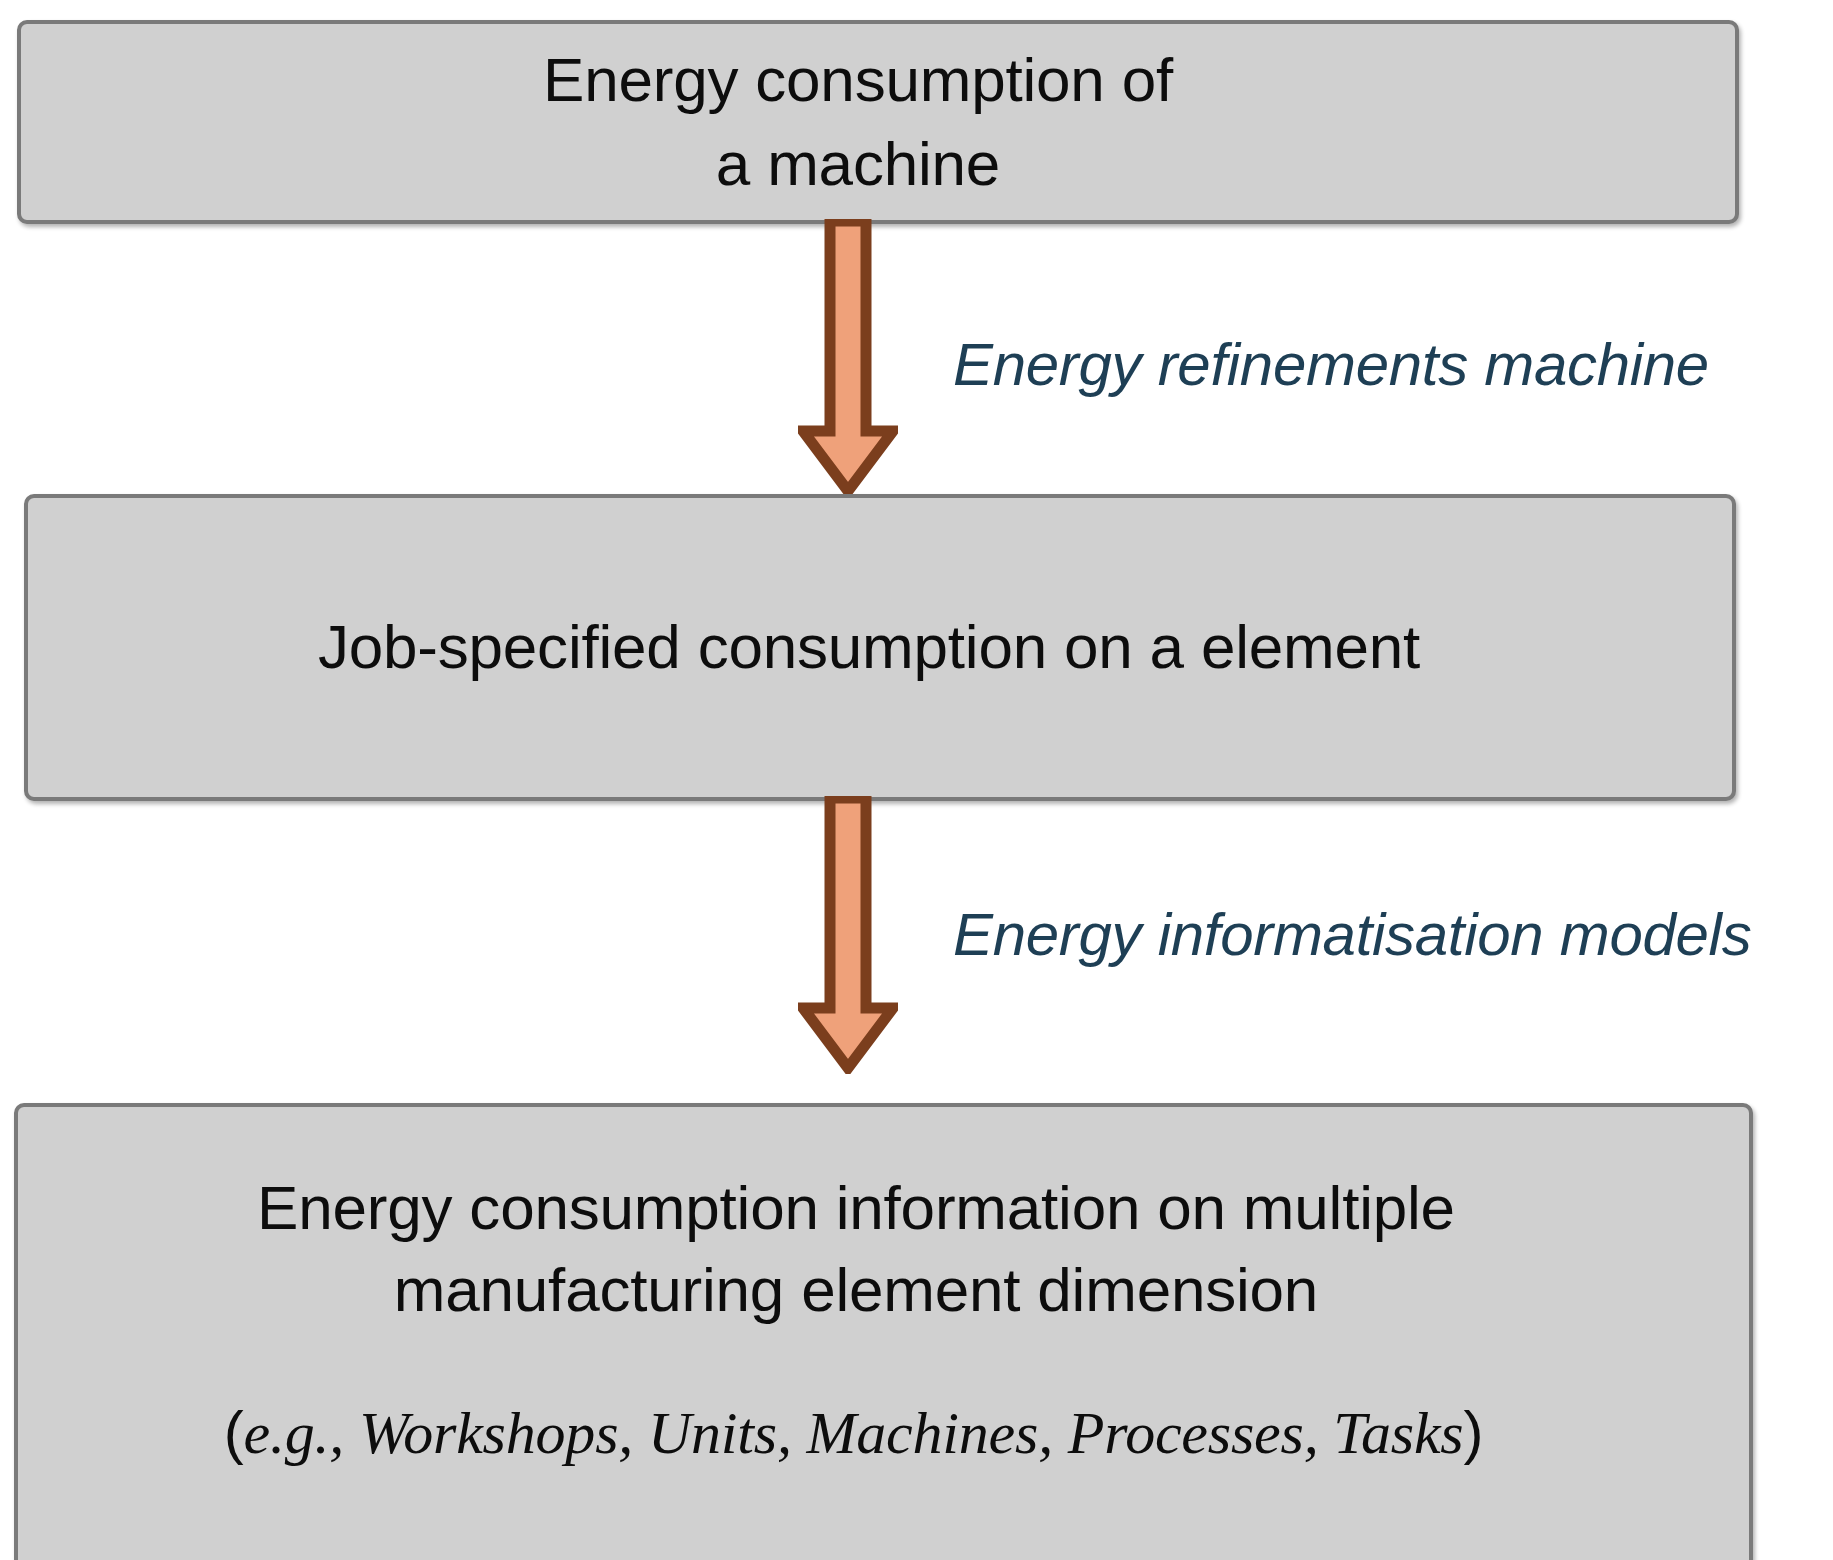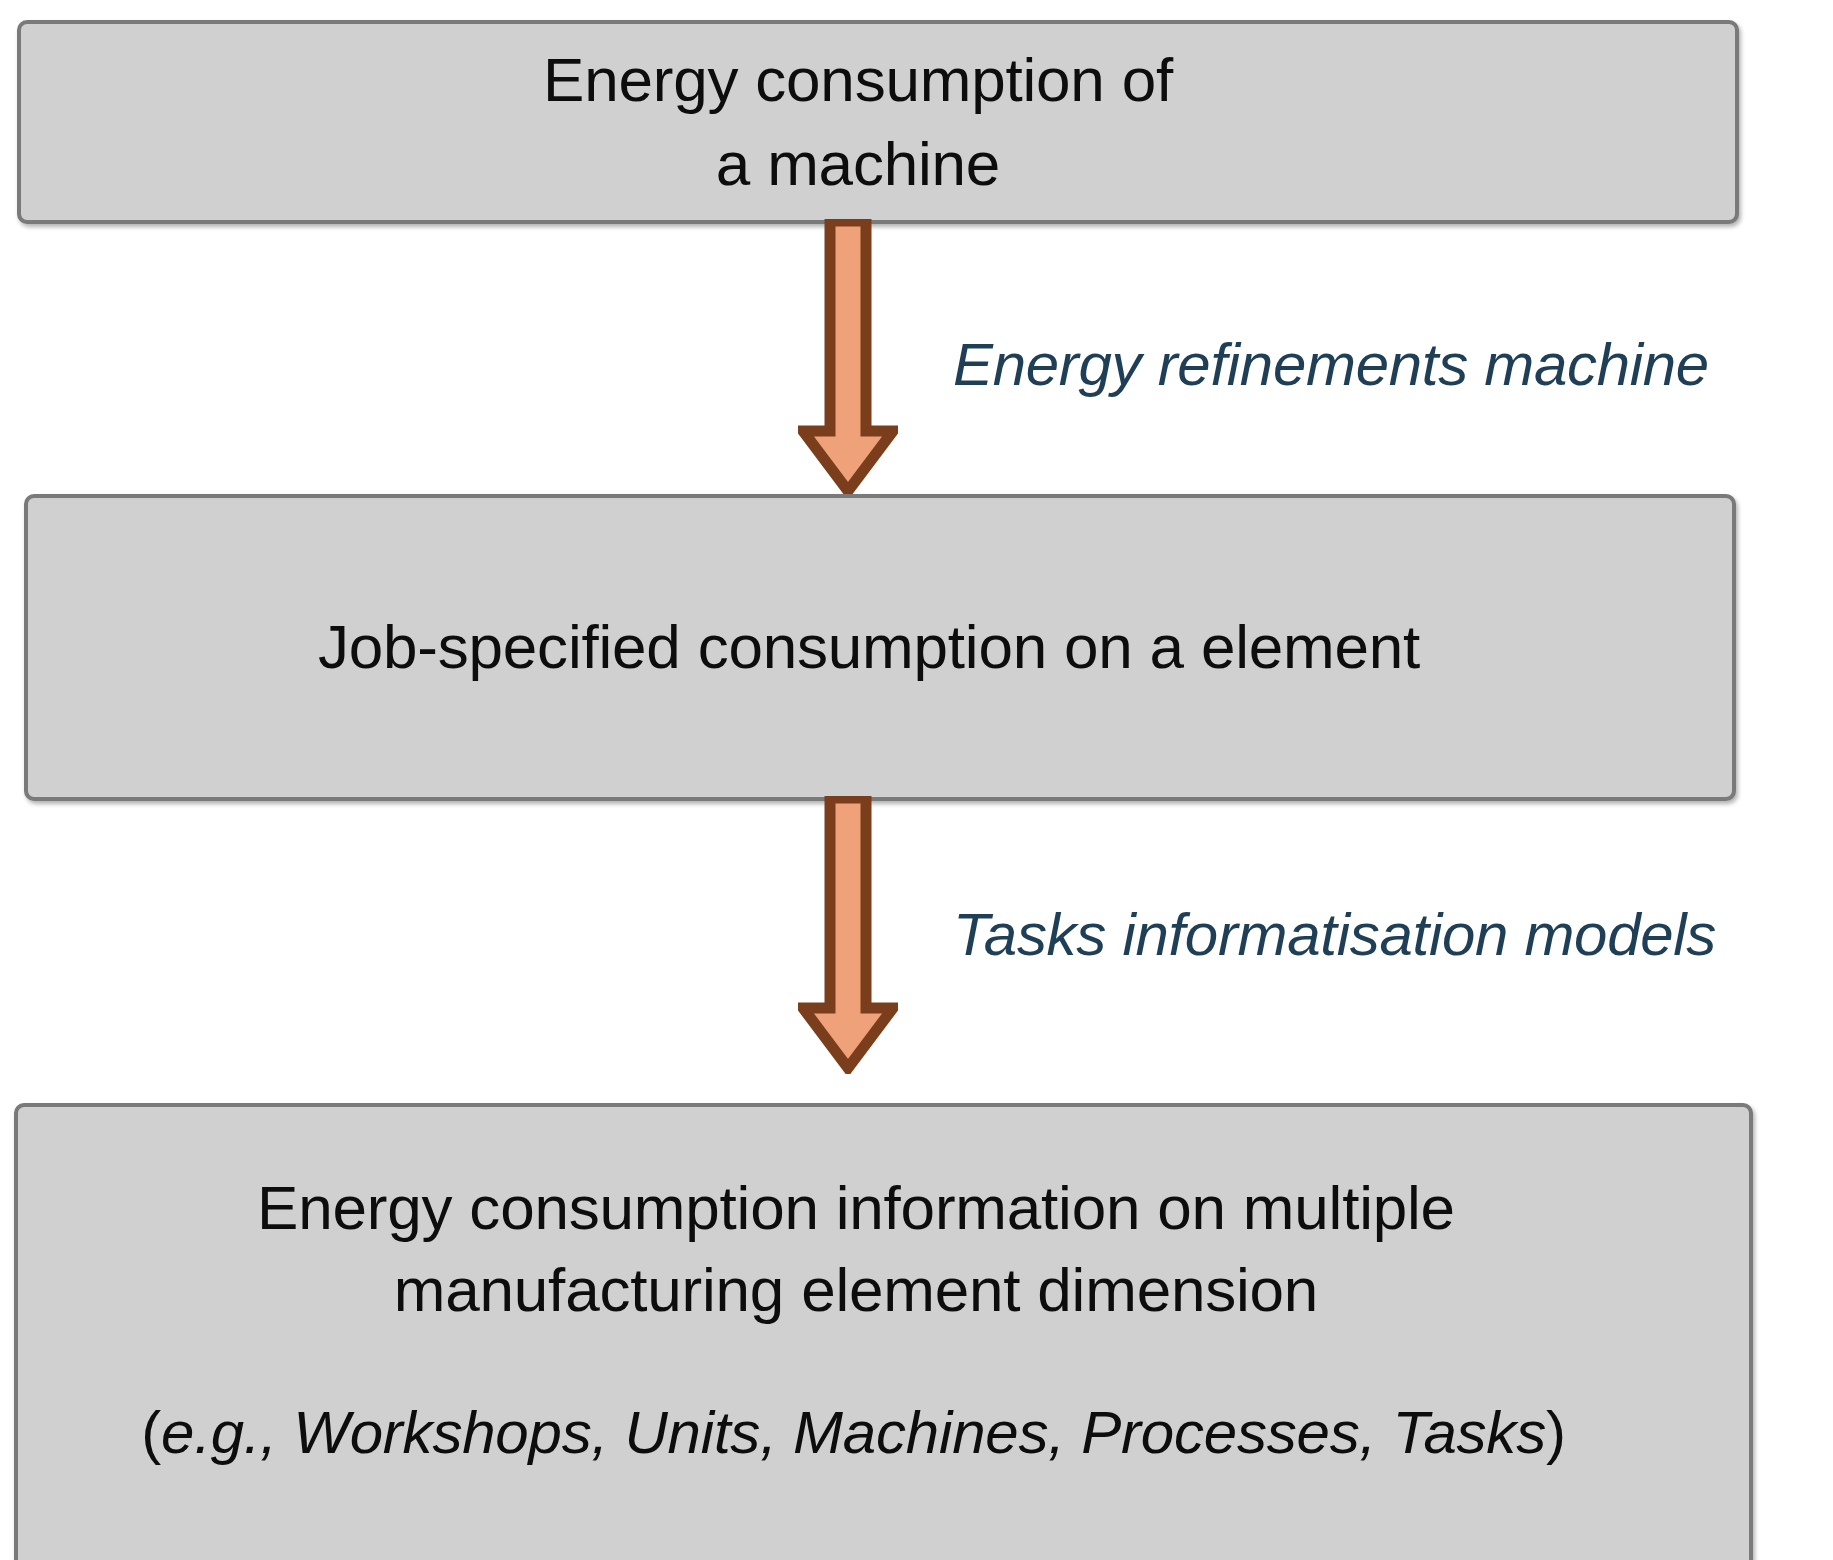--- a/index.html
+++ b/index.html
@@ -83,20 +83,21 @@
     line-height: 1.33;
     padding-right: 55px;
   }
   #box-energy-info-dimension .node-text.example {
     font-size: 60px;
     margin-top: 62px;
     padding-right: 60px;
   }
   #box-energy-info-dimension .node-text.example em {
     font-style: italic;
+    font-family: Liberation Serif, serif;
   }
 
   
   .arrow {
     position: absolute;
   }
 
   
   .edge-label {
     position: absolute;
@@ -134,21 +135,21 @@
   <div class="edge-label" id="label-energy-refinements">Energy refinements machine</div>
 
   <div class="node-box" id="box-job-specified-consumption">
     <div class="node-text">Job-specified consumption on a element</div>
   </div>
 
   <svg class="arrow" id="arrow-2" style="left:798px; top:796px; width:100px; height:278px;" viewBox="0 0 100 278" xmlns="http://www.w3.org/2000/svg">
     <polygon points="32,2 68,2 68,212 95,212 50,272 5,212 32,212" fill="#efa17a" stroke="#7b3e1d" stroke-width="11" stroke-linejoin="miter"></polygon>
   </svg>
 
-  <div class="edge-label" id="label-energy-informatisation">Tasks informatisation models</div>
+  <div class="edge-label" id="label-energy-informatisation">Energy informatisation models</div>
 
   <div class="node-box" id="box-energy-info-dimension">
     <div class="node-text main">Energy consumption information on multiple
 manufacturing element dimension</div>
     <div class="node-text example"><span>(</span><em>e.g., Workshops, Units, Machines, Processes, Tasks</em><span>)</span></div>
   </div>
 
 </div>
 
 </body></html>

